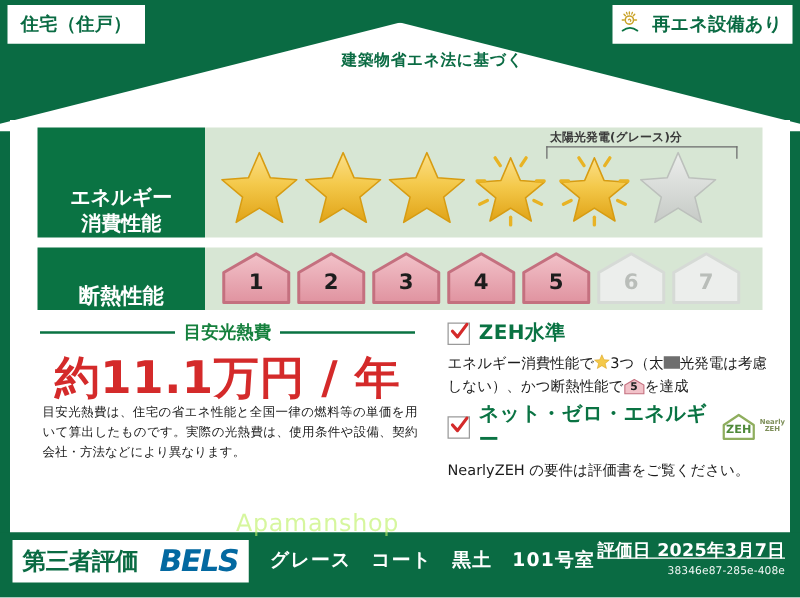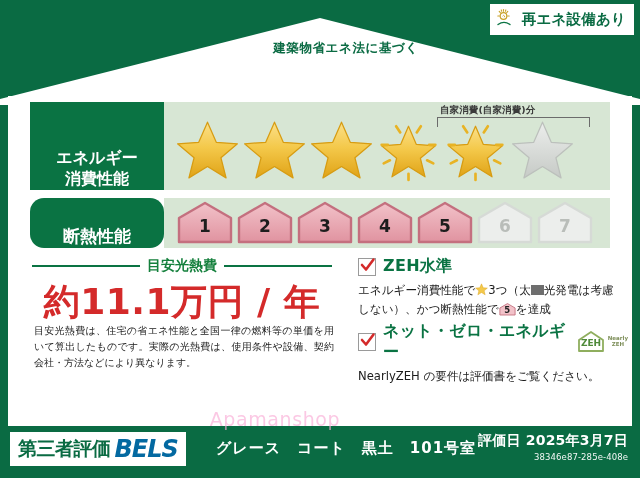--- a/index.html
+++ b/index.html
@@ -46,21 +46,21 @@
   
   .row{position:absolute;display:flex;}
   .row-energy{left:22px;top:6px;width:580px;height:88px;}
   .row-insul{left:22px;top:102px;width:580px;height:50px;}
 
   .rowlabel{
     background:#0a7343;color:#ffffff;display:flex;flex-direction:column;
     align-items:center;justify-content:flex-end;font-weight:700;flex:0 0 auto;
   }
   .row-energy .rowlabel{width:134px;height:88px;font-size:16px;line-height:1.35;}
-  .row-insul  .rowlabel{width:134px;height:50px;font-size:17px;border-radius:14px;}
+  .row-insul  .rowlabel{width:134px;height:50px;font-size:17px;}
 
   .rowbody{
     background:#d7e6d4;flex:1 1 auto;position:relative;
   }
 
   
   .stars{position:absolute;left:10px;top:16px;display:flex;align-items:center;gap:0px;}
   .star{width:67px;height:64px;position:relative;}
   .star svg{display:block;width:67px;height:64px;}
 
@@ -126,52 +126,55 @@
 
   .zeh-block2{position:absolute;left:350px;top:225px;width:270px;}
   .zeh-logo{
     display:inline-flex;align-items:center;gap:2px;vertical-align:-4px;margin-left:3px;
   }
   .zeh-logo .lbl{font-size:5.5px;line-height:1.05;color:#7e8f5a;font-weight:700;text-align:center;}
 
   
   .watermark{
     position:absolute;left:0;top:408px;width:508px;text-align:center;z-index:7;
-    font-size:19px;color:#f9a8d4;opacity:.62;letter-spacing:.6px;margin-left:21px;
+    font-size:19px;color:#bef264;opacity:.62;letter-spacing:.6px;
   }
 
   
   .bottom{
     position:absolute;left:0;bottom:0;width:640px;height:52px;background:#0a6b43;z-index:5;
   }
   .bels{
     position:absolute;left:10px;top:6px;height:34px;background:#ffffff;
-    display:flex;align-items:center;gap:4px;padding:0 8px;
+    display:flex;align-items:center;gap:17px;padding:0 8px;
   }
   .bels .jp{font-size:19px;font-weight:700;color:#0a6b43;letter-spacing:-.5px;}
   .bels .en{font-size:24px;font-weight:700;color:#0369a1;letter-spacing:-1px;font-style:italic;}
   .propname{
     position:absolute;left:216px;top:13px;font-size:15px;font-weight:700;color:#ffffff;
     letter-spacing:1px;white-space:nowrap;
   }
   .evaldate{
     position:absolute;right:12px;top:6px;text-align:right;color:#ffffff;
   }
-  .evaldate .d{font-size:14px;font-weight:700;letter-spacing:.2px;}
+  .evaldate .d{font-size:14px;font-weight:700;letter-spacing:.2px;text-decoration:underline;}
   .evaldate .c{font-size:8.5px;margin-top:2px;letter-spacing:.1px;opacity:.95;}
 </style>
 </head>
 <body>
 
 <div class="label-root">
 
   <div class="roof-wrap">
     <div class="roof"></div>
   </div>
 
+  <div class="badge-tl">
+    <span>住宅（住戸）</span>
+  </div>
 
   <div class="badge-tr">
     <span>
       <svg width="22" height="22" viewBox="0 0 22 22">
         <g stroke="#c9a227" stroke-width="1.1" fill="none" stroke-linecap="round">
           <line x1="7.5" y1="2.5" x2="7.5" y2="4.2"></line>
           <line x1="3.2" y1="4.4" x2="4.3" y2="5.6"></line>
           <line x1="11.8" y1="4.4" x2="10.7" y2="5.6"></line>
           <line x1="1.8" y1="9" x2="3.4" y2="9"></line>
           <line x1="13.2" y1="9" x2="11.6" y2="9"></line>
@@ -190,21 +193,21 @@
 
   <div class="card">
 
     <div class="row row-energy">
       <div class="rowlabel">
         <div>エネルギー</div>
         <div>消費性能</div>
       </div>
       <div class="rowbody">
 
-        <div class="solar-note">自家消費(自家消費)分</div>
+        <div class="solar-note">太陽光発電(グレース)分</div>
         <div class="solar-bracket"></div>
 
         <div class="stars">
 
           <div class="star">
             <svg viewBox="0 0 64 62">
               <defs>
                   <linearGradient id="gold1" x1="0" y1="0" x2="0" y2="1">
                 <stop offset="0%" stop-color="#fbe08a"></stop>
                     <stop offset="45%" stop-color="#f4c94b"></stop>

